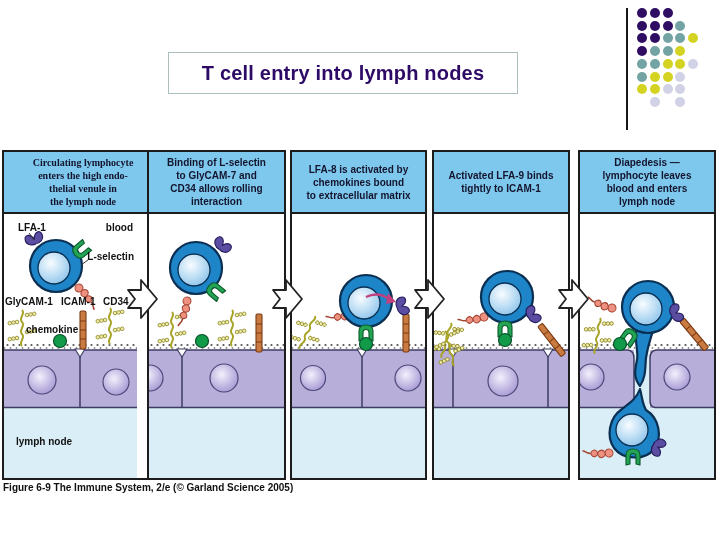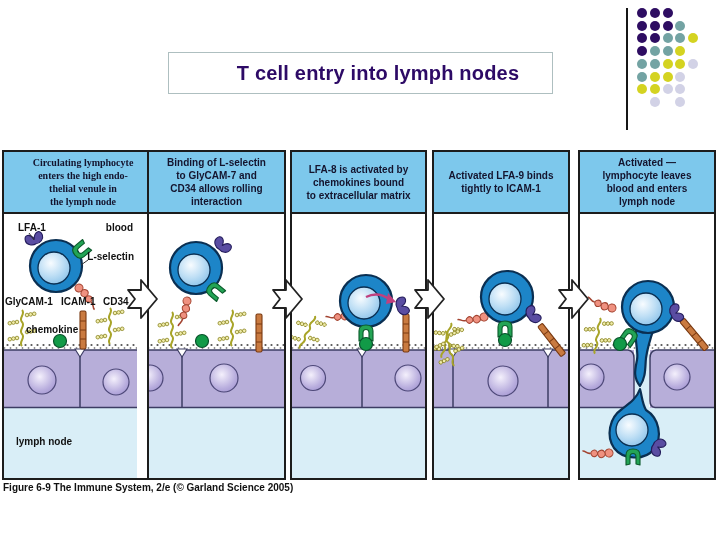--- a/index.html
+++ b/index.html
@@ -1,21 +1,21 @@
 <!DOCTYPE html>
 <html style="--title-color: #2d0a66; --title-border: #aebfc0; --header-bg: #7dc8ec; --panel-border: #1c1c1c; --lymph-bg: #d9eef7; --endo-fill: #b7aed9; --endo-stroke: #3c3c63; --cell-blue: #1d85c8; --cell-stroke: #0a2f52; --lfa1-purple: #5a4da2; --selectin-green: #23a455; --icam-orange: #c97a40; --glycam-yellow: #a8a428; --bead-salmon: #ef9180; --chemokine-green: #119a47; --activation-arrow: #c0407e;"><head>
 <meta charset="utf-8">
 <style>
   html,body{margin:0;padding:0;}
   body{width:720px;height:540px;position:relative;background:#fff;overflow:hidden;
        font-family:"Liberation Sans",sans-serif;}
   .abs{position:absolute;}
   
   #title-box{left:168px;top:52px;width:348px;height:40px;border:1px solid var(--title-border);
-    display:flex;align-items:center;justify-content:center;background:#fff;padding-left:35px;}
+    display:flex;align-items:center;justify-content:center;background:#fff;}
   #title-box .t{font-size:20px;font-weight:bold;color:var(--title-color);letter-spacing:.2px;}
   
   #decor-line{left:626px;top:8px;width:2px;height:122px;background:#161616;}
   #decor-dots{left:637px;top:8px;width:70px;height:110px;}
   #decor-dots .dot{position:absolute;width:10px;height:10px;border-radius:50%;}
   
   .panel{position:absolute;top:150px;height:330px;border:2px solid var(--panel-border);
     background:#fff;box-sizing:border-box;z-index:1;}
   .panel-header{height:60px;background:var(--header-bg);border-bottom:2px solid var(--panel-border);
     display:flex;align-items:center;justify-content:center;text-align:center;
@@ -108,21 +108,21 @@
 <div class="panel" id="p3">
   <div class="panel-header">LFA-8 is activated by
 chemokines bound
 to extracellular matrix</div>
 </div>
 <div class="panel" id="p4">
   <div class="panel-header">Activated LFA-9 binds
 tightly to ICAM-1</div>
 </div>
 <div class="panel" id="p5">
-  <div class="panel-header">Activated —
+  <div class="panel-header">Diapedesis —
 lymphocyte leaves
 blood and enters
 lymph node</div>
 </div>
 
 <div class="abs" id="caption">Figure 6-9  The Immune System, 2/e (© Garland Science 2005)</div>
 
 <svg id="art" width="720" height="540" viewBox="0 0 720 540">
   <defs>
     <radialGradient id="ginner" cx="40%" cy="35%" r="70%">

